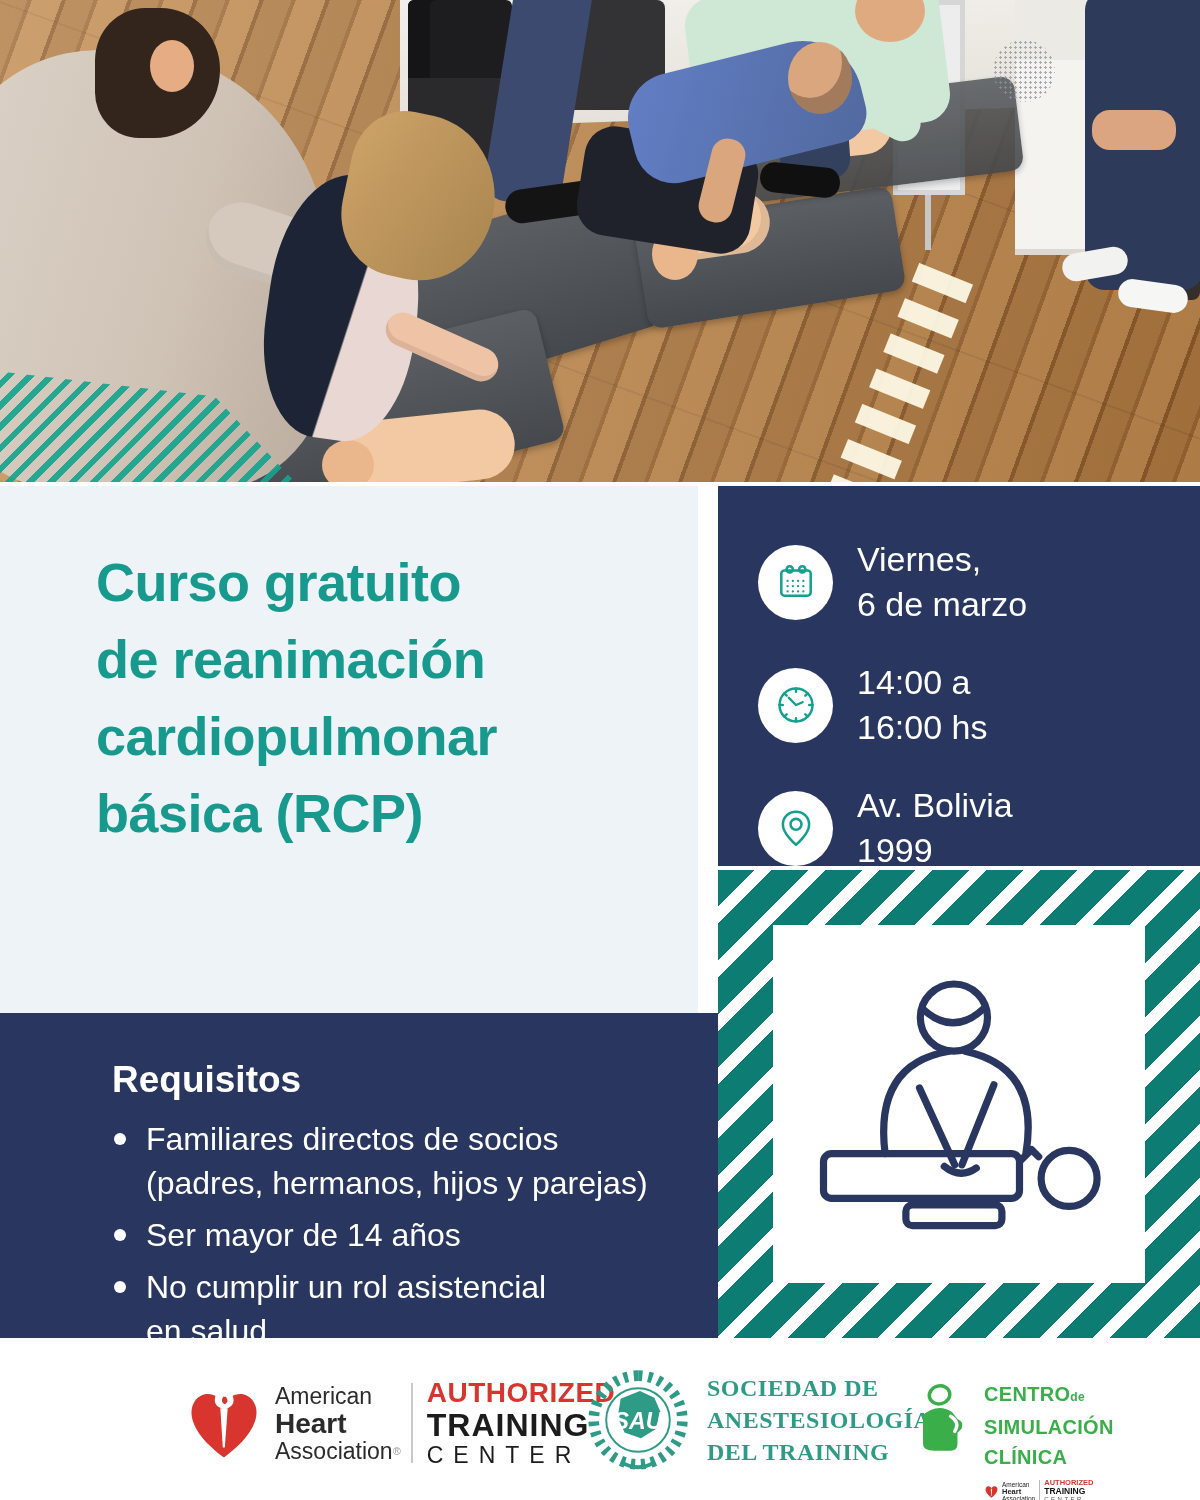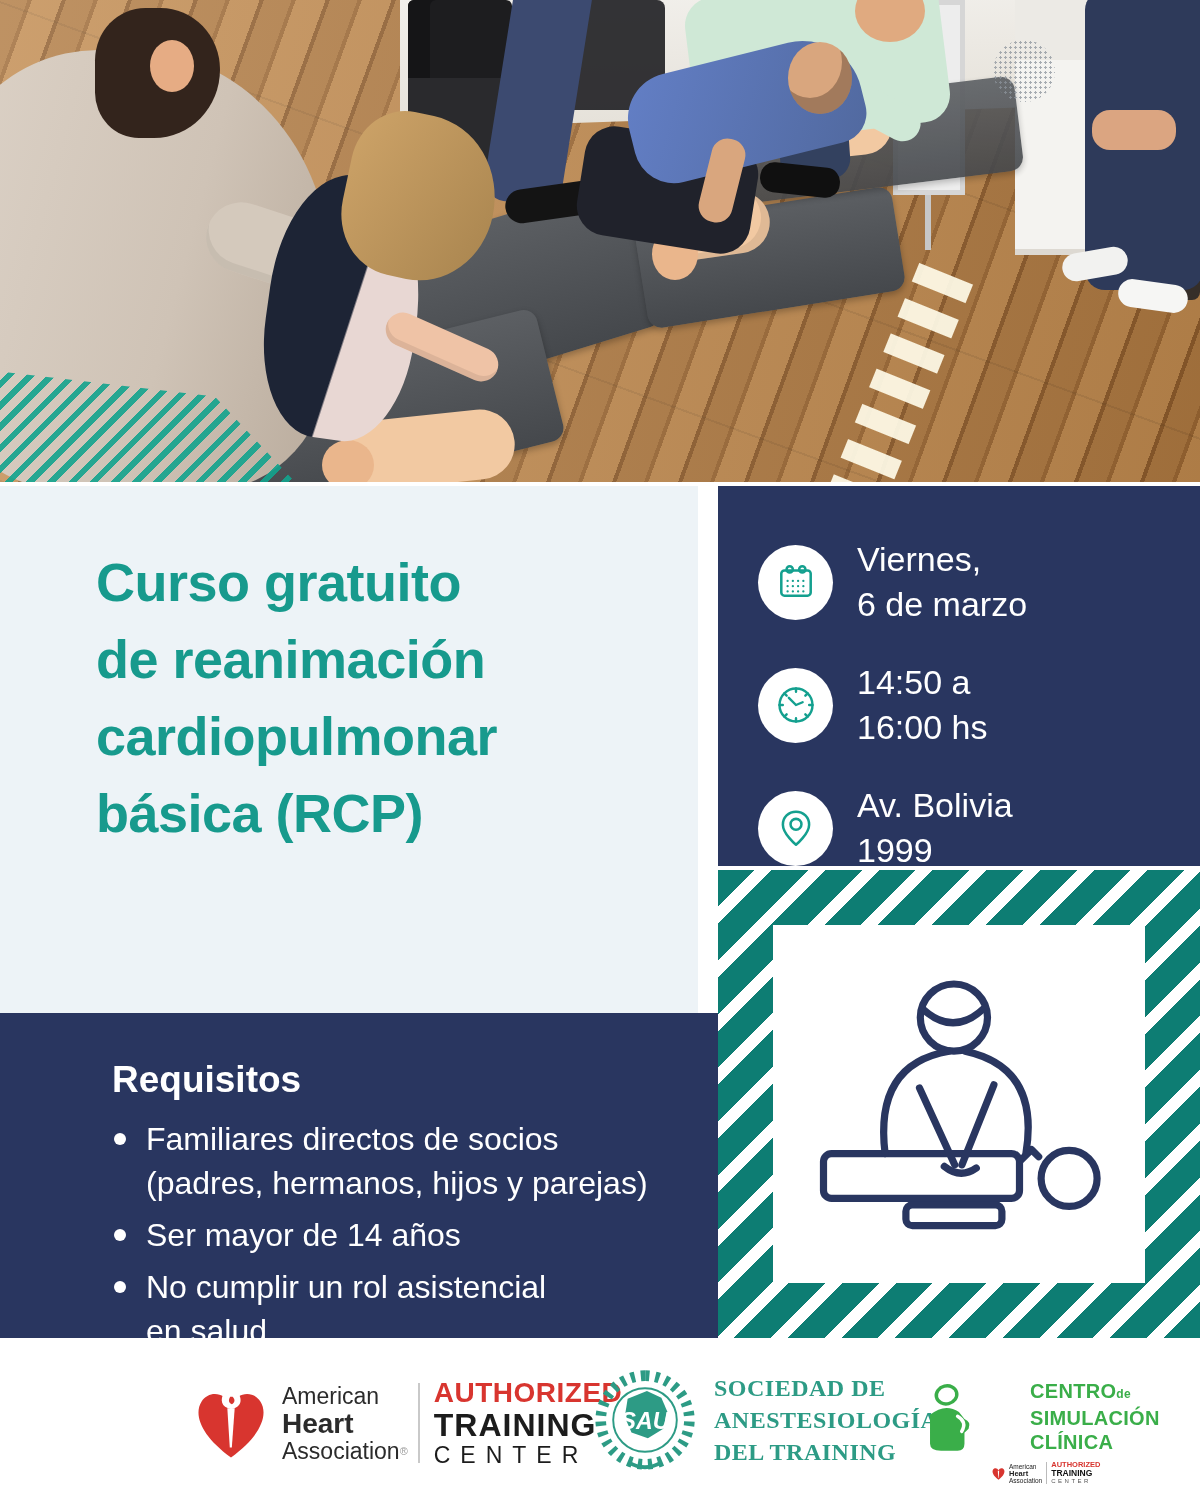--- a/index.html
+++ b/index.html
@@ -91,38 +91,38 @@
   .cpr-svg{width:345px;height:272px;color:var(--navy);}
 
   
   .req-panel{position:absolute;left:0;top:1013px;width:718px;height:325px;background:var(--navy);padding:46px 40px 0 112px;color:#fff;}
   .req-heading{font-size:37px;font-weight:700;margin-bottom:16px;}
   .req-list{list-style:none;}
   .req-list li{position:relative;font-size:32px;line-height:44px;padding-left:34px;margin-bottom:8px;}
   .req-list li::before{content:"";position:absolute;left:2px;top:16px;width:12px;height:12px;border-radius:50%;background:#fff;}
 
   
-  .footer{position:absolute;left:7px;top:1341px;width:1164px;height:159px;background:#fff;}
+  .footer{position:absolute;left:0;top:1341px;width:1164px;height:159px;background:#fff;}
   .aha-logo{position:absolute;left:183px;top:36px;display:flex;align-items:center;}
   .aha-heart{width:82px;height:78px;flex:0 0 82px;}
   .aha-name{margin-left:10px;color:#2b2b2b;}
   .aha-name .l1{font-size:23px;line-height:26px;}
   .aha-name .l2{font-size:28px;line-height:29px;font-weight:700;}
   .aha-name .l3{font-size:23px;line-height:26px;}
   .reg{font-size:11px;vertical-align:4px;color:#9a9a9a;}
   .aha-divider{width:2px;height:80px;background:#c9c9c9;margin:0 14px 0 10px;}
   .atc .l1{font-size:28px;line-height:31px;font-weight:700;color:var(--aha-red);letter-spacing:.5px;}
   .atc .l2{font-size:32px;line-height:34px;font-weight:700;color:#1c1c1c;letter-spacing:1px;}
   .atc .l3{font-size:23px;line-height:27px;color:#1c1c1c;letter-spacing:10px;}
   .sau-logo{position:absolute;left:585px;top:26px;display:flex;align-items:center;gap:16px;}
   .sau-emblem{width:106px;height:106px;}
   .sau-name{font-family:"Liberation Serif","DejaVu Serif",serif;font-weight:700;color:var(--sau-teal);font-size:24px;line-height:32px;letter-spacing:.5px;}
   .csc-logo{position:absolute;left:912px;top:38px;display:flex;gap:10px;}
   .csc-icon{width:62px;height:80px;flex:0 0 62px;}
-  .csc-name{color:var(--csc-green);font-weight:700;font-size:20px;line-height:24px;letter-spacing:.3px;margin-left:39px;}
+  .csc-name{color:var(--csc-green);font-weight:700;font-size:20px;line-height:30px;letter-spacing:.3px;}
   .csc-name .de{font-size:12px;font-weight:700;}
   .mini-aha{display:flex;align-items:center;margin-top:7px;}
   .mini-heart{width:15px;height:15px;}
   .mini-name{margin-left:3px;color:#222;font-size:6.5px;line-height:7px;}
   .mini-name .b{font-weight:700;font-size:7.5px;}
   .mini-div{width:1px;height:22px;background:#bbb;margin:0 4px;}
   .mini-atc .a1{color:var(--aha-red);font-size:7.5px;line-height:8px;font-weight:700;}
   .mini-atc .a2{color:#111;font-size:8.5px;line-height:9px;font-weight:700;}
   .mini-atc .a3{color:#555;font-size:6px;line-height:7px;letter-spacing:2.5px;}
 </style>
@@ -200,21 +200,21 @@
 6 de marzo</p>
     </div>
     <div class="info-row">
       <span class="info-icon">
         <svg width="44" height="44" viewBox="0 0 40 40" fill="none" stroke="currentColor" stroke-width="2.2" stroke-linecap="round">
           <circle cx="20" cy="20" r="15"></circle>
           <path d="M20 5v3M35 20h-3M20 35v-3M5 20h3M30.6 9.4l-2.1 2.1M30.6 30.6l-2.1-2.1M9.4 30.6l2.1-2.1M9.4 9.4l2.1 2.1"></path>
           <path d="M20 20L13.5 13.5M20 20l6-2.5"></path>
         </svg>
       </span>
-      <p class="info-text preline">14:50 a
+      <p class="info-text preline">14:00 a
 16:00 hs</p>
     </div>
     <div class="info-row">
       <span class="info-icon">
         <svg width="42" height="42" viewBox="0 0 40 40" fill="none" stroke="currentColor" stroke-width="2.4" stroke-linecap="round" stroke-linejoin="round">
           <path d="M20 4.5c-7.2 0-12.5 5.4-12.5 12.3C7.5 25.5 20 36 20 36s12.5-10.5 12.5-19.2C32.5 9.9 27.2 4.5 20 4.5Z"></path>
           <circle cx="20" cy="16.5" r="5.2"></circle>
         </svg>
       </span>
       <p class="info-text preline">Av. Bolivia

